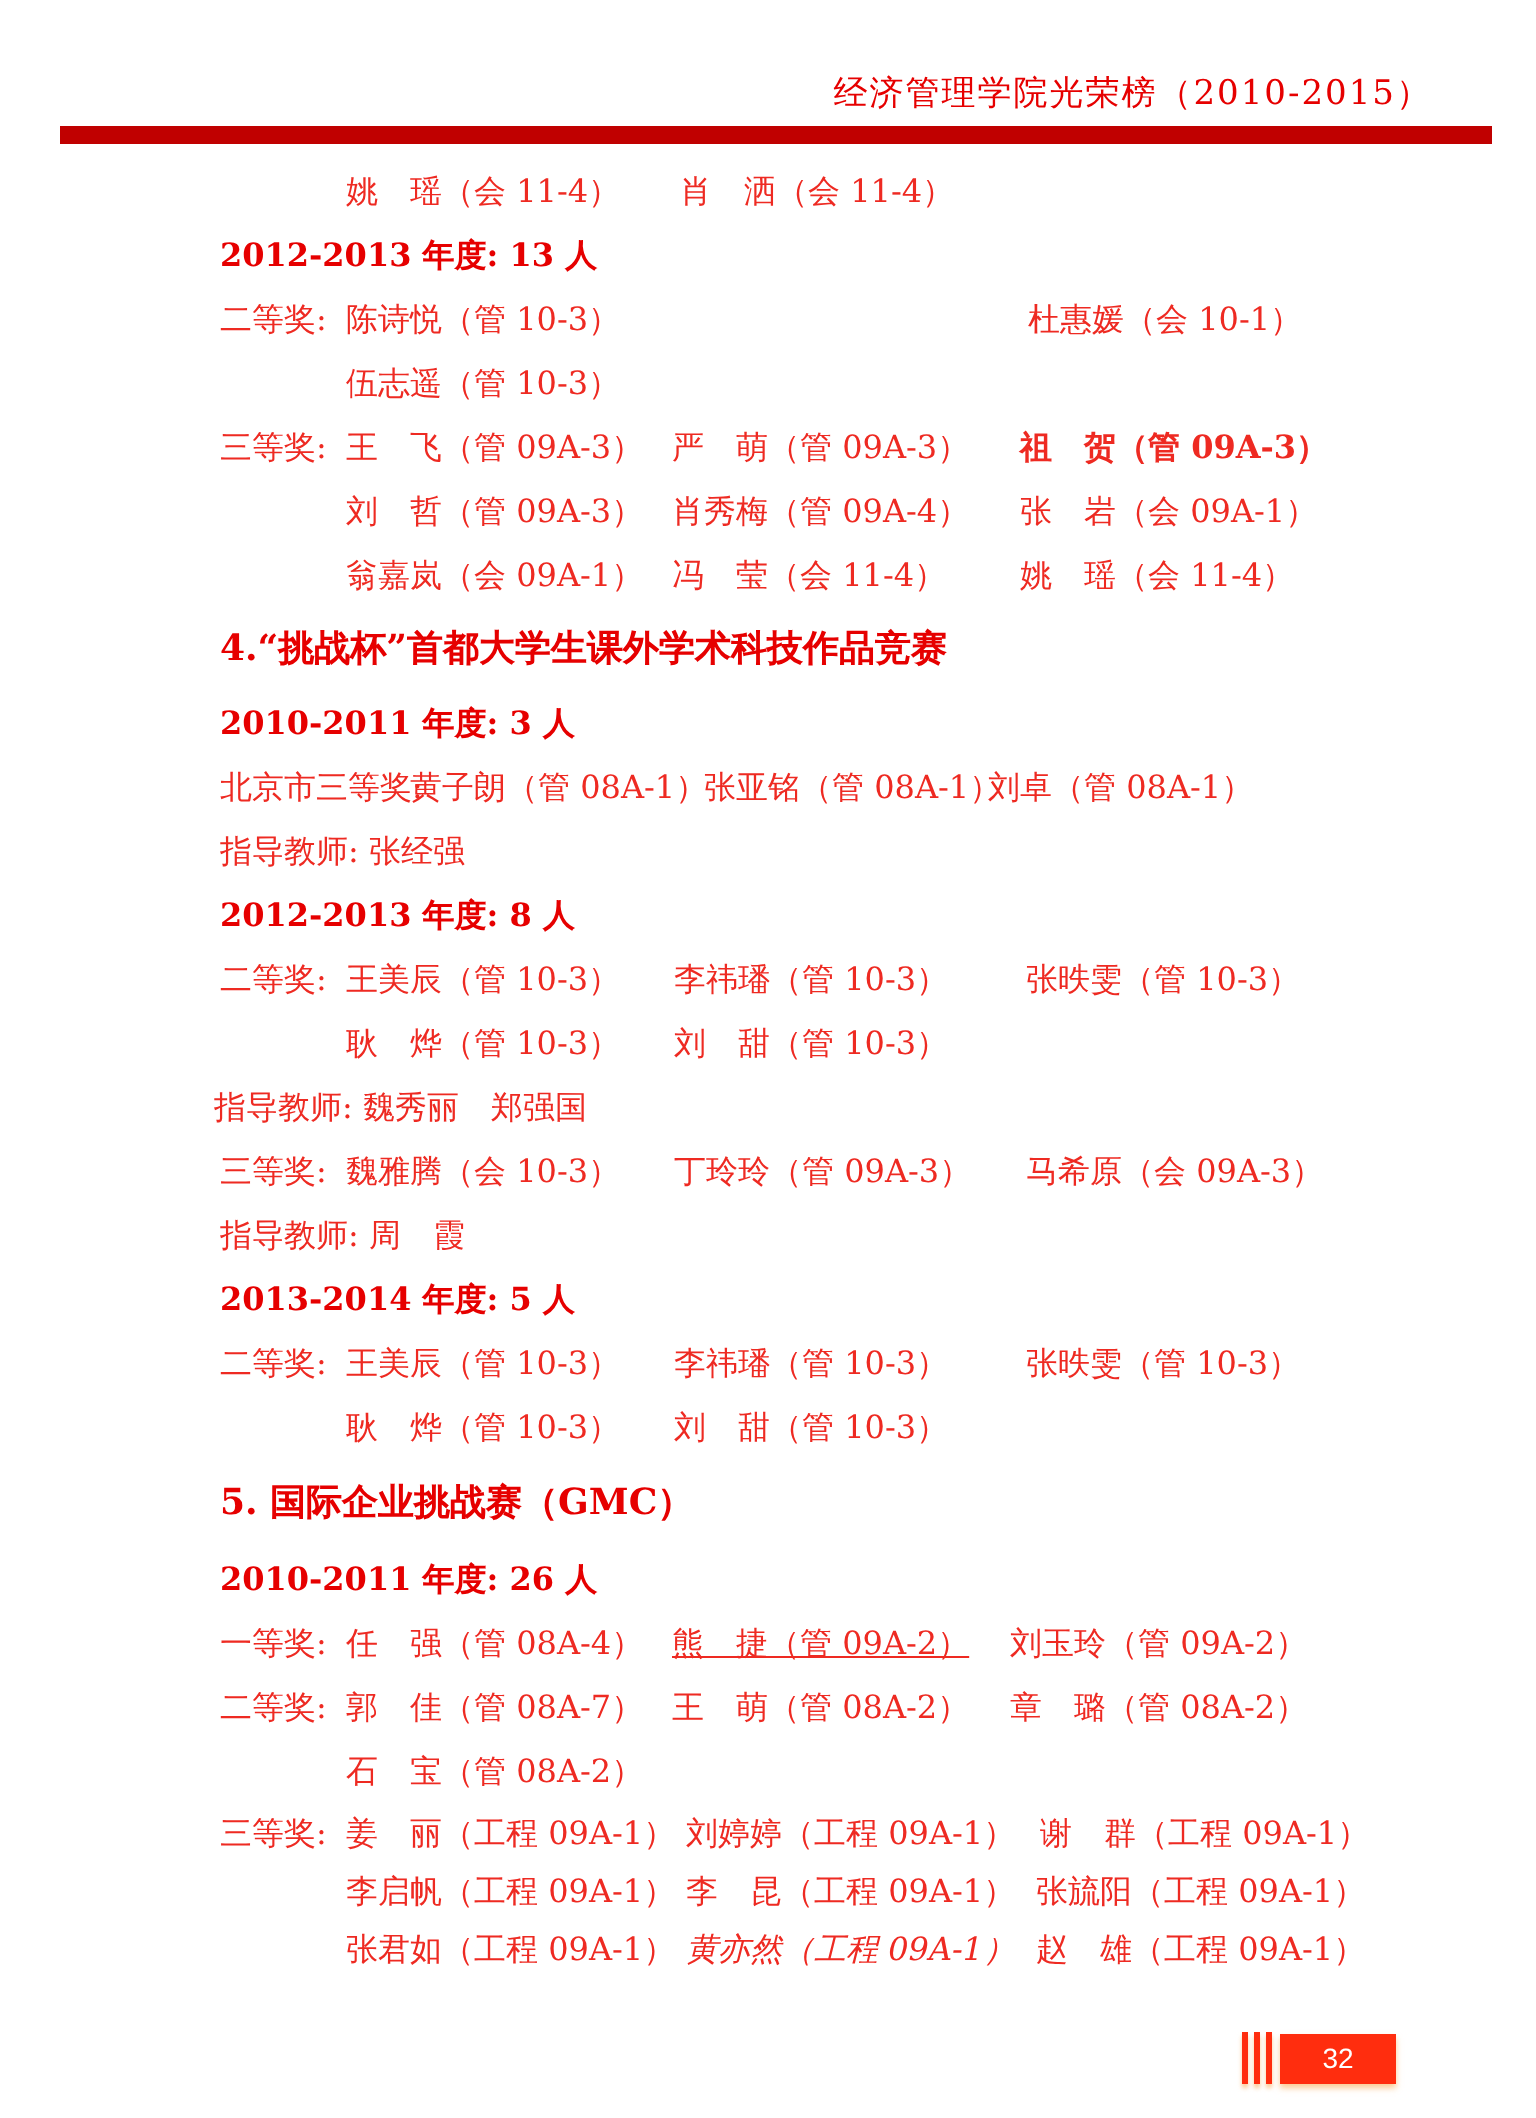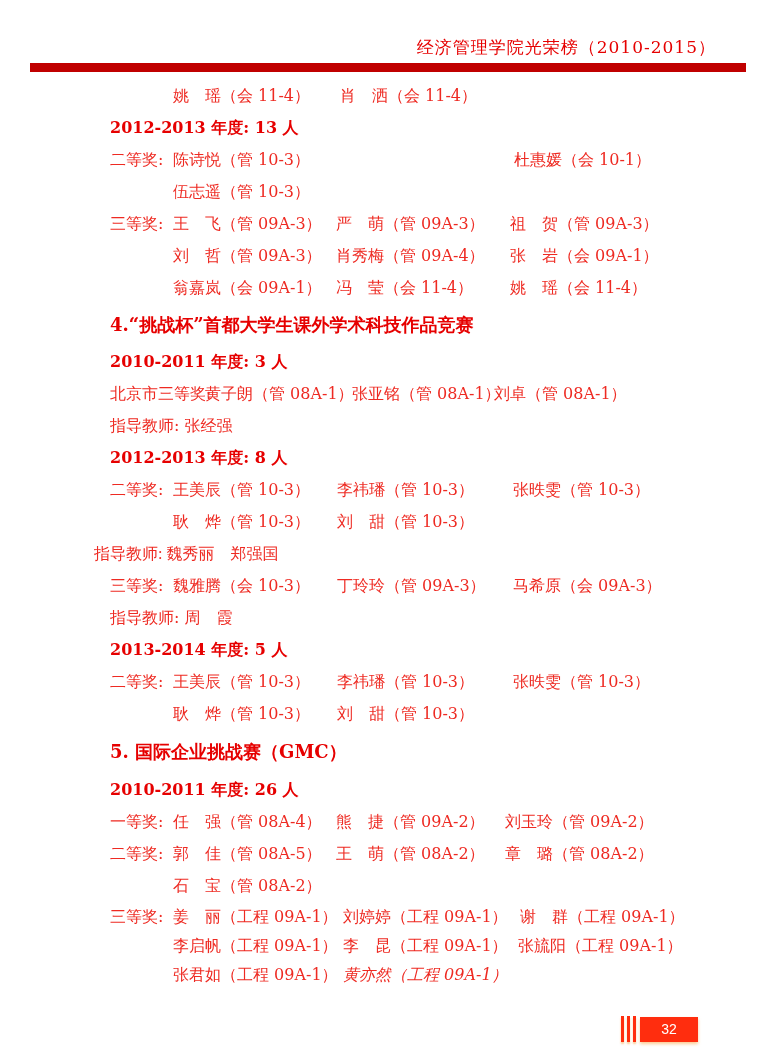--- a/index.html
+++ b/index.html
@@ -52,21 +52,21 @@
         <span style="left: 173px;">陈诗悦（管 10-3）</span>
         <span style="left: 514px;">杜惠媛（会 10-1）</span>
       </div>
       <div class="line">
         <span style="left: 173px;">伍志遥（管 10-3）</span>
       </div>
       <div class="line">
         <span style="left: 110px;">三等奖:</span>
         <span style="left: 173px;">王　飞（管 09A-3）</span>
         <span style="left: 336px;">严　萌（管 09A-3）</span>
-        <span style="left: 510px;">祖　贺（管 09A-3）</span>
+        <span style="left: 510px; font-weight: bold;">祖　贺（管 09A-3）</span>
       </div>
       <div class="line">
         <span style="left: 173px;">刘　哲（管 09A-3）</span>
         <span style="left: 336px;">肖秀梅（管 09A-4）</span>
         <span style="left: 510px;">张　岩（会 09A-1）</span>
       </div>
       <div class="line">
         <span style="left: 173px;">翁嘉岚（会 09A-1）</span>
         <span style="left: 336px;">冯　莹（会 11-4）</span>
         <span style="left: 510px;">姚　瑶（会 11-4）</span>
@@ -93,21 +93,21 @@
         <span style="left: 110px;">二等奖:</span>
         <span style="left: 173px;">王美辰（管 10-3）</span>
         <span style="left: 337px;">李祎璠（管 10-3）</span>
         <span style="left: 513px;">张昳雯（管 10-3）</span>
       </div>
       <div class="line">
         <span style="left: 173px;">耿　烨（管 10-3）</span>
         <span style="left: 337px;">刘　甜（管 10-3）</span>
       </div>
       <div class="line">
-        <span style="left: 94px; font-family: Liberation Serif, serif;">指导教师: 魏秀丽　郑强国</span>
+        <span style="left: 107px;">指导教师: 魏秀丽　郑强国</span>
       </div>
       <div class="line">
         <span style="left: 110px;">三等奖:</span>
         <span style="left: 173px;">魏雅腾（会 10-3）</span>
         <span style="left: 337px;">丁玲玲（管 09A-3）</span>
         <span style="left: 513px;">马希原（会 09A-3）</span>
       </div>
       <div class="line">
         <span style="left: 110px;">指导教师: 周　霞</span>
       </div>
@@ -126,46 +126,47 @@
       </div>
       <div class="line heading lg">
         <span style="left: 110px;">5. 国际企业挑战赛（GMC）</span>
       </div>
       <div class="line year">
         <span style="left: 110px;">2010-2011 年度: 26 人</span>
       </div>
       <div class="line">
         <span style="left: 110px;">一等奖:</span>
         <span style="left: 173px;">任　强（管 08A-4）</span>
-        <span style="left: 336px;">熊　捷（管 09A-2）</span>
+        <span style="left: 336px; text-decoration: underline;">熊　捷（管 09A-2）</span>
         <span style="left: 505px;">刘玉玲（管 09A-2）</span>
       </div>
       <div class="line">
         <span style="left: 110px;">二等奖:</span>
-        <span style="left: 173px;">郭　佳（管 08A-5）</span>
+        <span style="left: 173px;">郭　佳（管 08A-7）</span>
         <span style="left: 336px;">王　萌（管 08A-2）</span>
         <span style="left: 505px;">章　璐（管 08A-2）</span>
       </div>
       <div class="line">
         <span style="left: 173px;">石　宝（管 08A-2）</span>
       </div>
       <div class="line tight">
         <span style="left: 110px;">三等奖:</span>
         <span style="left: 173px;">姜　丽（工程 09A-1）</span>
         <span style="left: 343px;">刘婷婷（工程 09A-1）</span>
         <span style="left: 520px;">谢　群（工程 09A-1）</span>
       </div>
       <div class="line tight">
         <span style="left: 173px;">李启帆（工程 09A-1）</span>
         <span style="left: 343px;">李　昆（工程 09A-1）</span>
         <span style="left: 518px;">张旈阳（工程 09A-1）</span>
       </div>
       <div class="line tight">
         <span style="left: 173px;">张君如（工程 09A-1）</span>
         <span style="left: 343px; font-style: italic;">黄亦然（工程 09A-1）</span>
+        <span style="left: 518px;">赵　雄（工程 09A-1）</span>
       </div>
     </div>
   <div class="footer">
     <div class="bar" style="left:621px"></div>
     <div class="bar" style="left:627px"></div>
     <div class="bar" style="left:633px"></div>
     <div class="page-num-box">
       <span>32</span>
     </div>
   </div>

